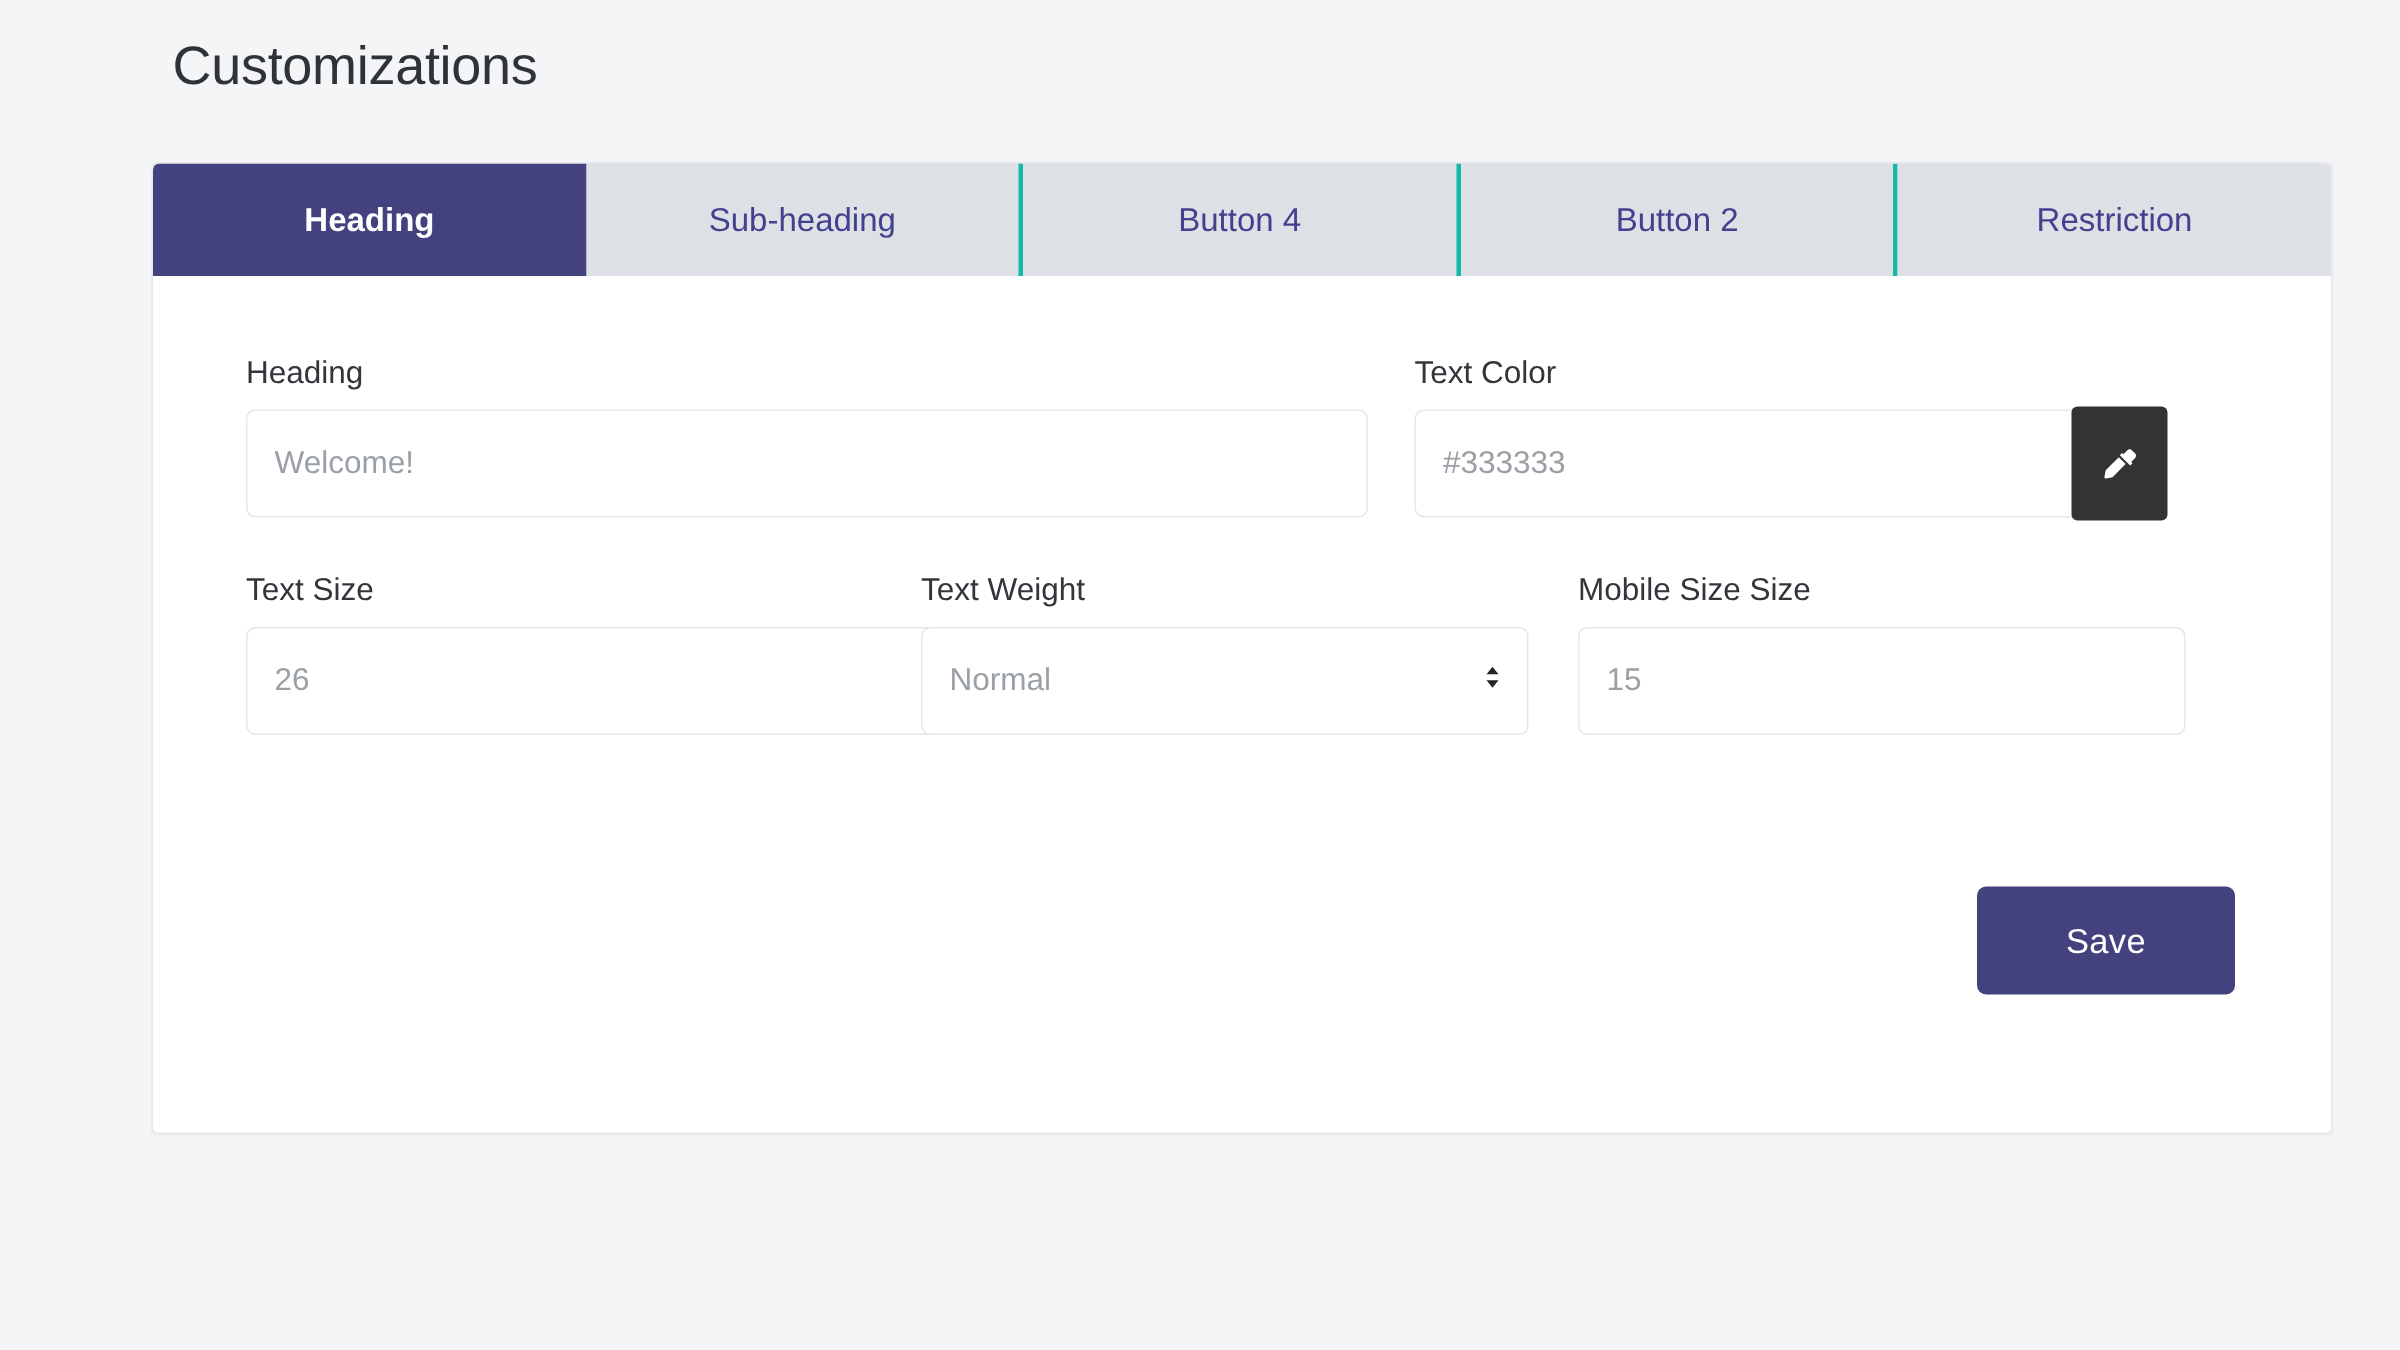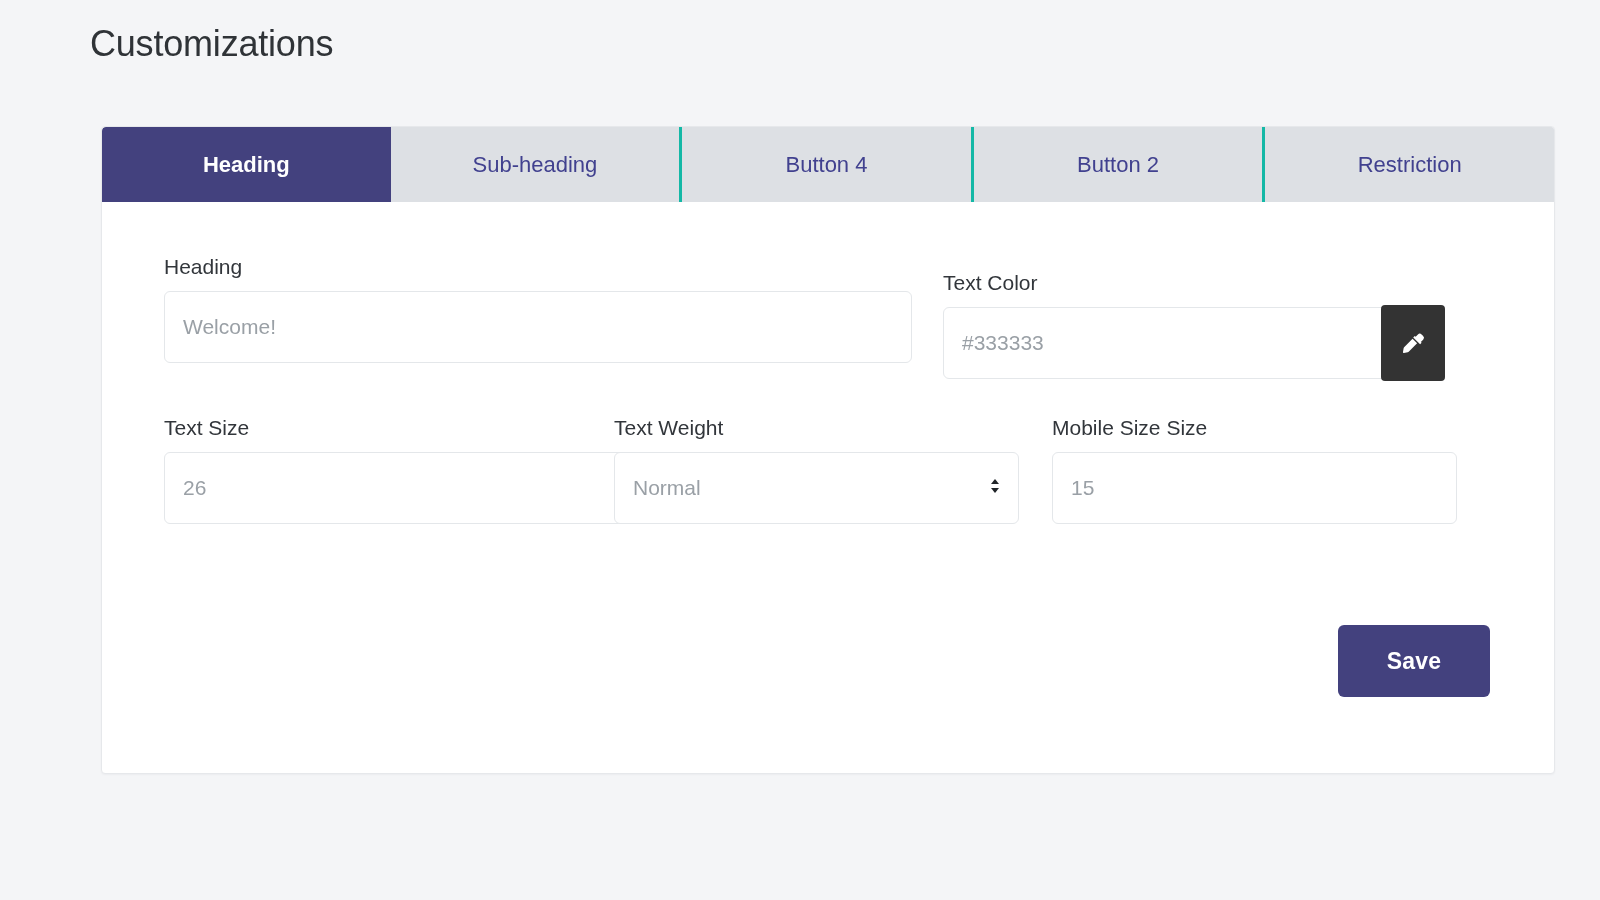--- a/index.html
+++ b/index.html
@@ -16,35 +16,35 @@
   .page {
     position: relative;
     width: 1600px;
     height: 900px;
     background: #f4f5f7;
   }
 
   
   .page-title {
     position: absolute;
-    left: 90px;
+    left: 115px;
     top: 22px;
     font-size: 36px;
     font-weight: 400;
     color: #2f3337;
     letter-spacing: -0.2px;
     line-height: 1.2;
     white-space: nowrap;
   }
 
   
   .card {
     position: absolute;
     left: 101px;
-    top: 126px;
+    top: 108px;
     width: 1454px;
     height: 648px;
     background: #ffffff;
     border: 1px solid #e6e8eb;
     border-radius: 4px;
     box-shadow: 0 1px 2px rgba(16,24,40,0.04);
   }
 
   
   .tab-bar {
@@ -113,21 +113,21 @@
     align-items: center;
     font-family: "Liberation Sans", sans-serif;
     outline: none;
   }
   .input::placeholder { color: #9aa0a6; }
 
   
   .field-heading { width: 748px; margin-right: 31px; }
   .field-heading .input { width: 748px; }
 
-  .field-color { width: 500px; margin-top: 16px; }
+  .field-color { width: 500px; }
   .color-wrap {
     display: flex;
     align-items: stretch;
     width: 500px;
     position: relative;
   }
   .color-wrap .input {
     flex: 1 1 auto;
     border-radius: 6px;
     padding-right: 60px;
@@ -170,29 +170,29 @@
   .field-mobile .input { width: 405px; }
 
   
   .save-row {
     display: flex;
     justify-content: flex-end;
     margin-top: 101px;
     padding-right: 2px;
   }
   .save-btn {
-    width: 152px;
+    width: 172px;
     height: 72px;
     background: #43417e;
     color: #ffffff;
     border: none;
     border-radius: 6px;
     font-size: 23px;
     font-family: "Liberation Sans", sans-serif;
-    font-weight: 700;
+    font-weight: 400;
     cursor: pointer;
     letter-spacing: 0.2px;
   }
 </style>
 </head>
 <body>
 
 <div class="page">
 
   <div class="page-title">Customizations</div>

